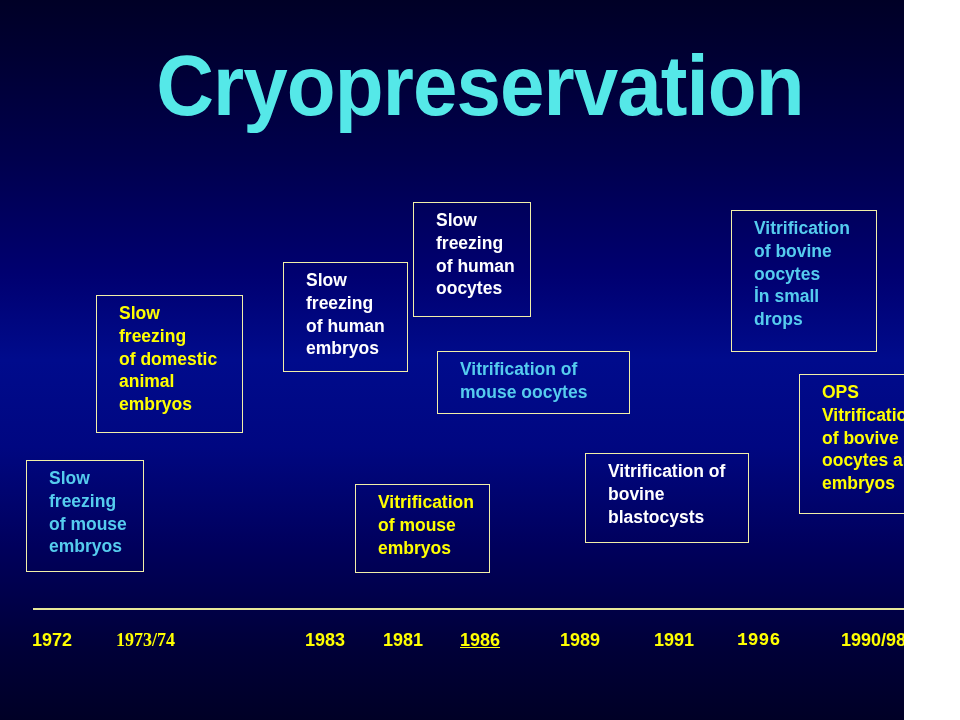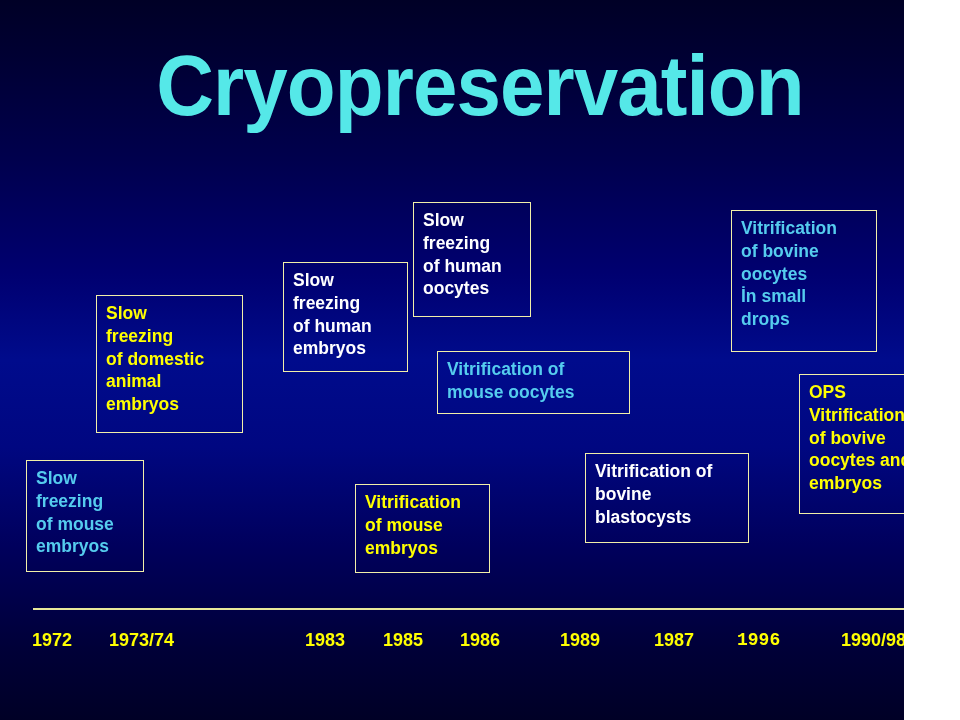--- a/index.html
+++ b/index.html
@@ -49,21 +49,21 @@
   }
 
   
   .box {
     position: absolute;
     box-sizing: border-box;
     border: 1px solid #f2efa8;
     font-weight: bold;
     font-size: 17.5px;
     line-height: 1.30;
-    padding: 6px 8px 6px 9px;
+    padding: 6px 8px 6px 22px;
     white-space: pre-line;
     letter-spacing: 0px;
   }
   .c-yellow { color: #ffff00; }
   .c-white  { color: #ffffff; }
   .c-cyan   { color: #55ccee; }
 
   
   #box-mouse-embryos      { left: 26px;  top: 460px; width: 118px; height: 112px; }
   #box-domestic           { left: 96px;  top: 295px; width: 147px; height: 138px; }
@@ -149,23 +149,23 @@
   <div class="box c-yellow" id="box-ops">OPS
 Vitrification
 of bovive
 oocytes and
 embryos</div>
 
   <div id="timeline-rule"></div>
 
   <div id="years">
       <span class="year" style="left: 32px; color: rgb(255, 255, 0);">1972</span>
-      <span class="year" style="left: 109px; color: rgb(255, 255, 0);">1973/74</span>
+      <span class="year" style="left: 116px; color: rgb(255, 255, 0); font-family: Liberation Serif, serif;">1973/74</span>
       <span class="year" style="left: 305px; color: rgb(255, 255, 0);">1983</span>
-      <span class="year" style="left: 383px; color: rgb(255, 255, 0);">1985</span>
-      <span class="year" style="left: 460px; color: rgb(255, 255, 0);">1986</span>
+      <span class="year" style="left: 383px; color: rgb(255, 255, 0);">1981</span>
+      <span class="year" style="left: 460px; color: rgb(255, 255, 0); text-decoration: underline;">1986</span>
       <span class="year" style="left: 560px; color: rgb(255, 255, 0);">1989</span>
-      <span class="year" style="left: 654px; color: rgb(255, 255, 0);">1987</span>
+      <span class="year" style="left: 654px; color: rgb(255, 255, 0);">1991</span>
       <span class="year" style="left: 737px; color: rgb(255, 255, 0); font-family: Liberation Mono, monospace;">1996</span>
       <span class="year" style="left: 841px; color: rgb(255, 255, 0);">1990/98</span>
     </div>
 
 </div>
 
 </body></html>

